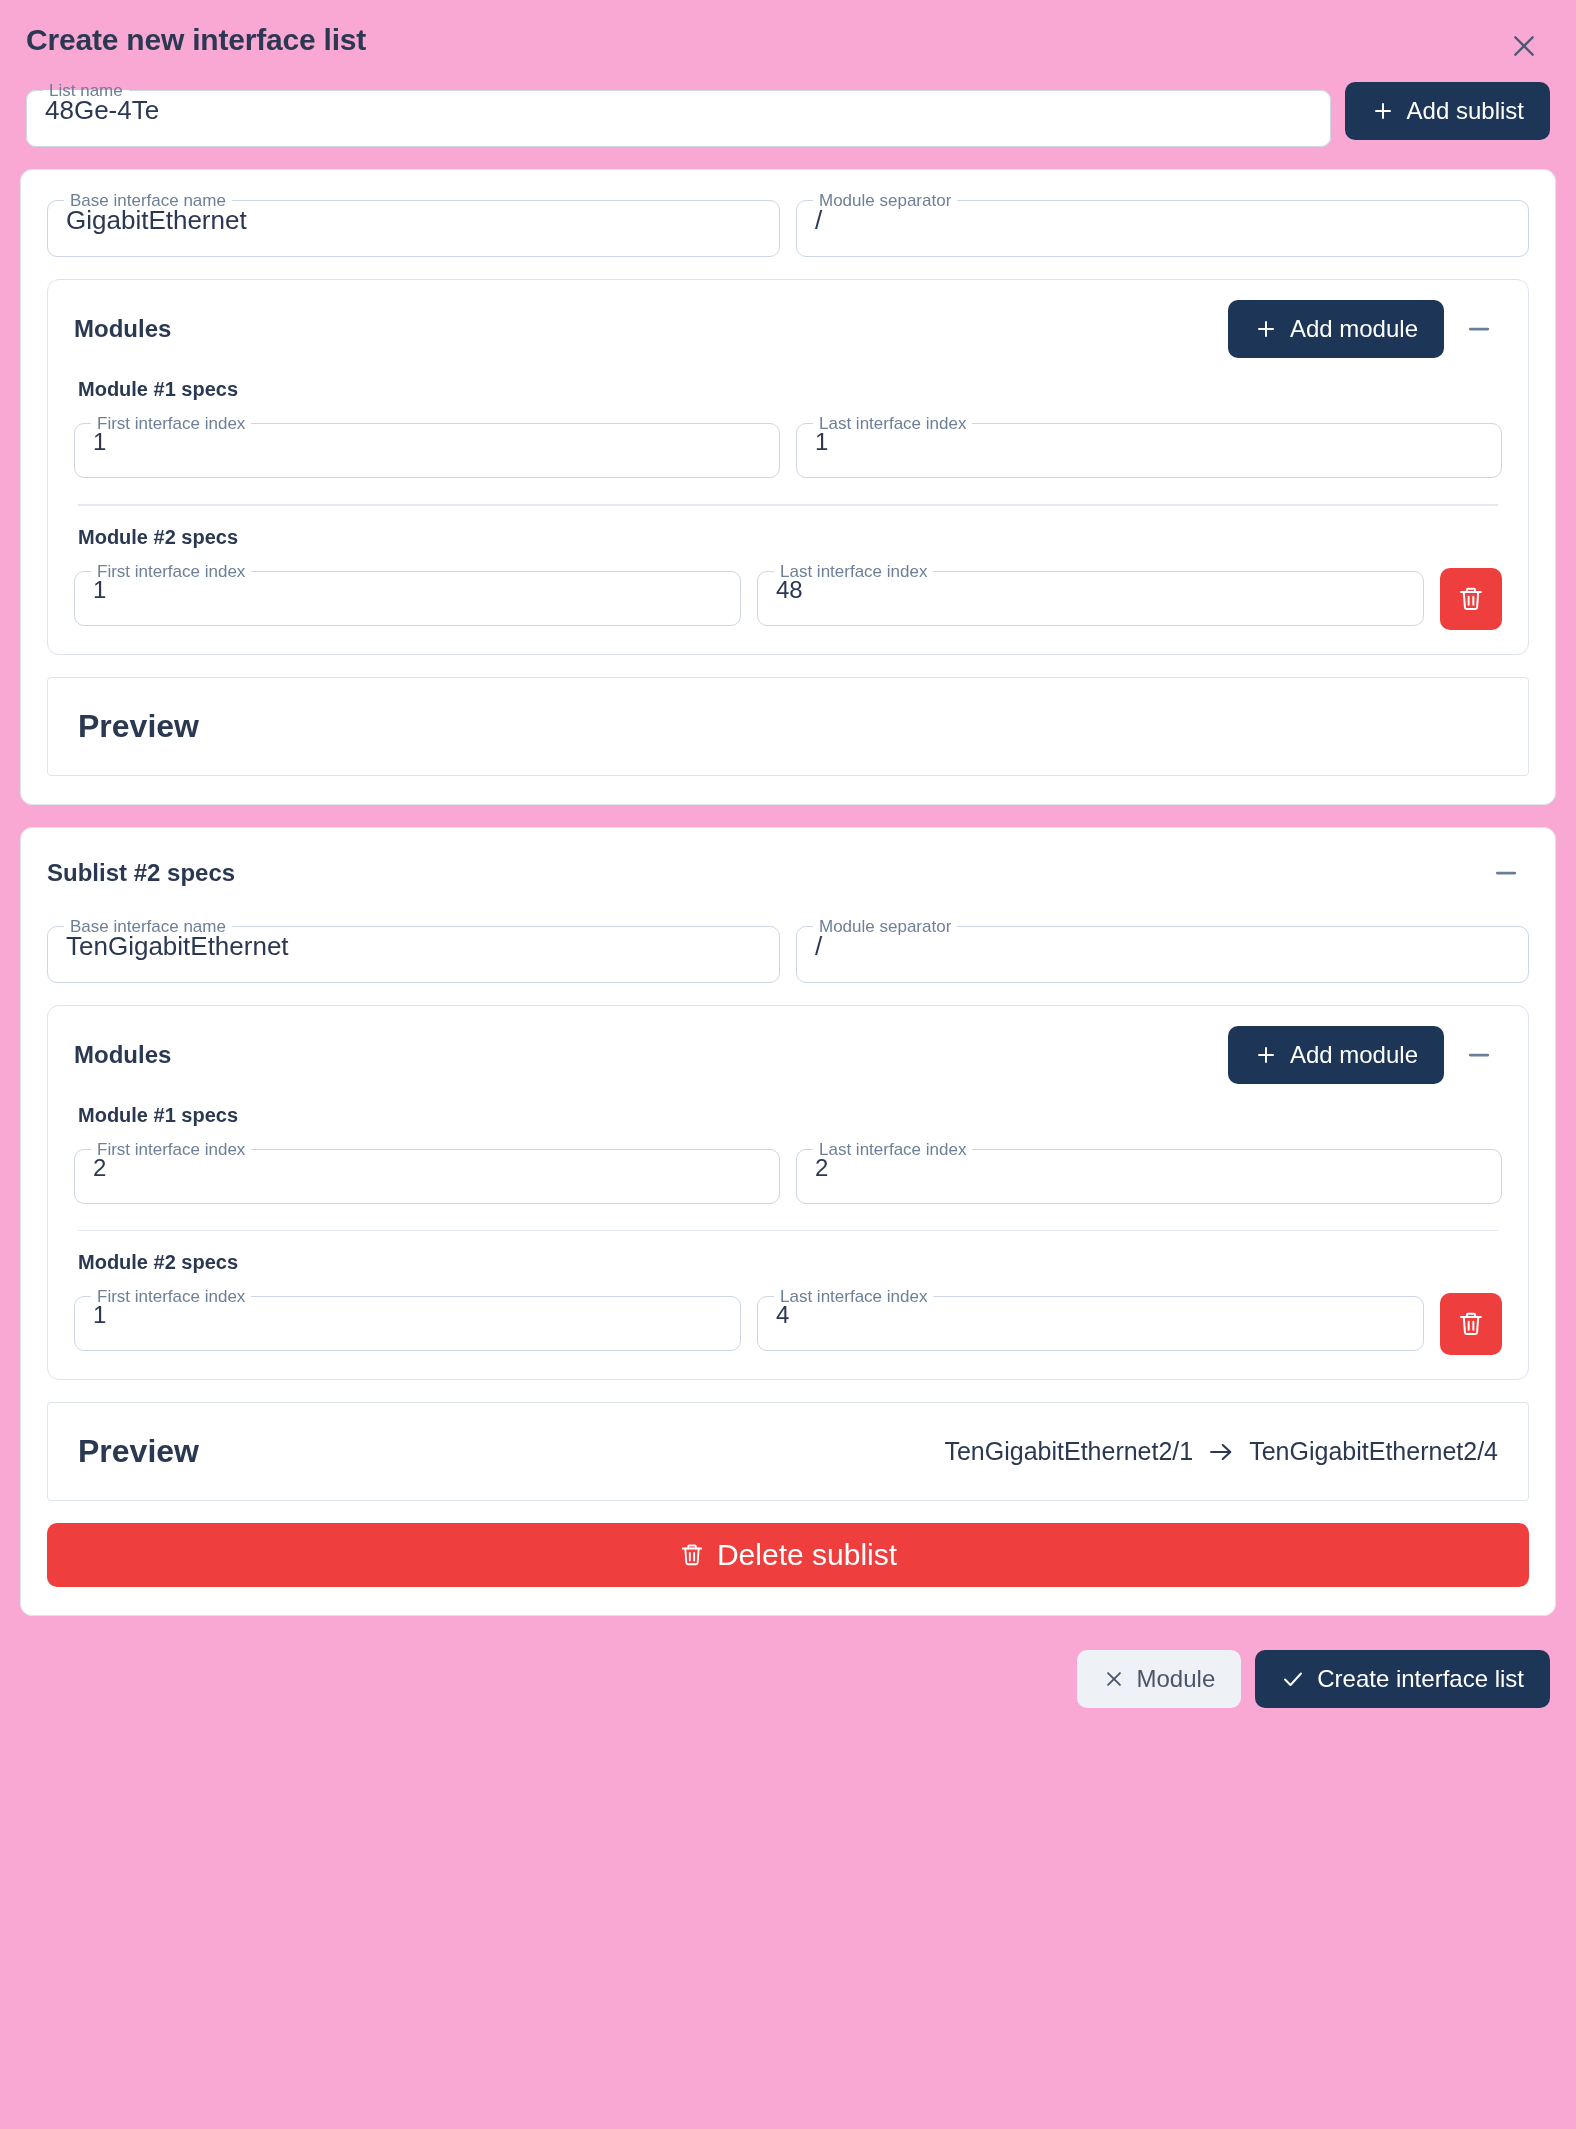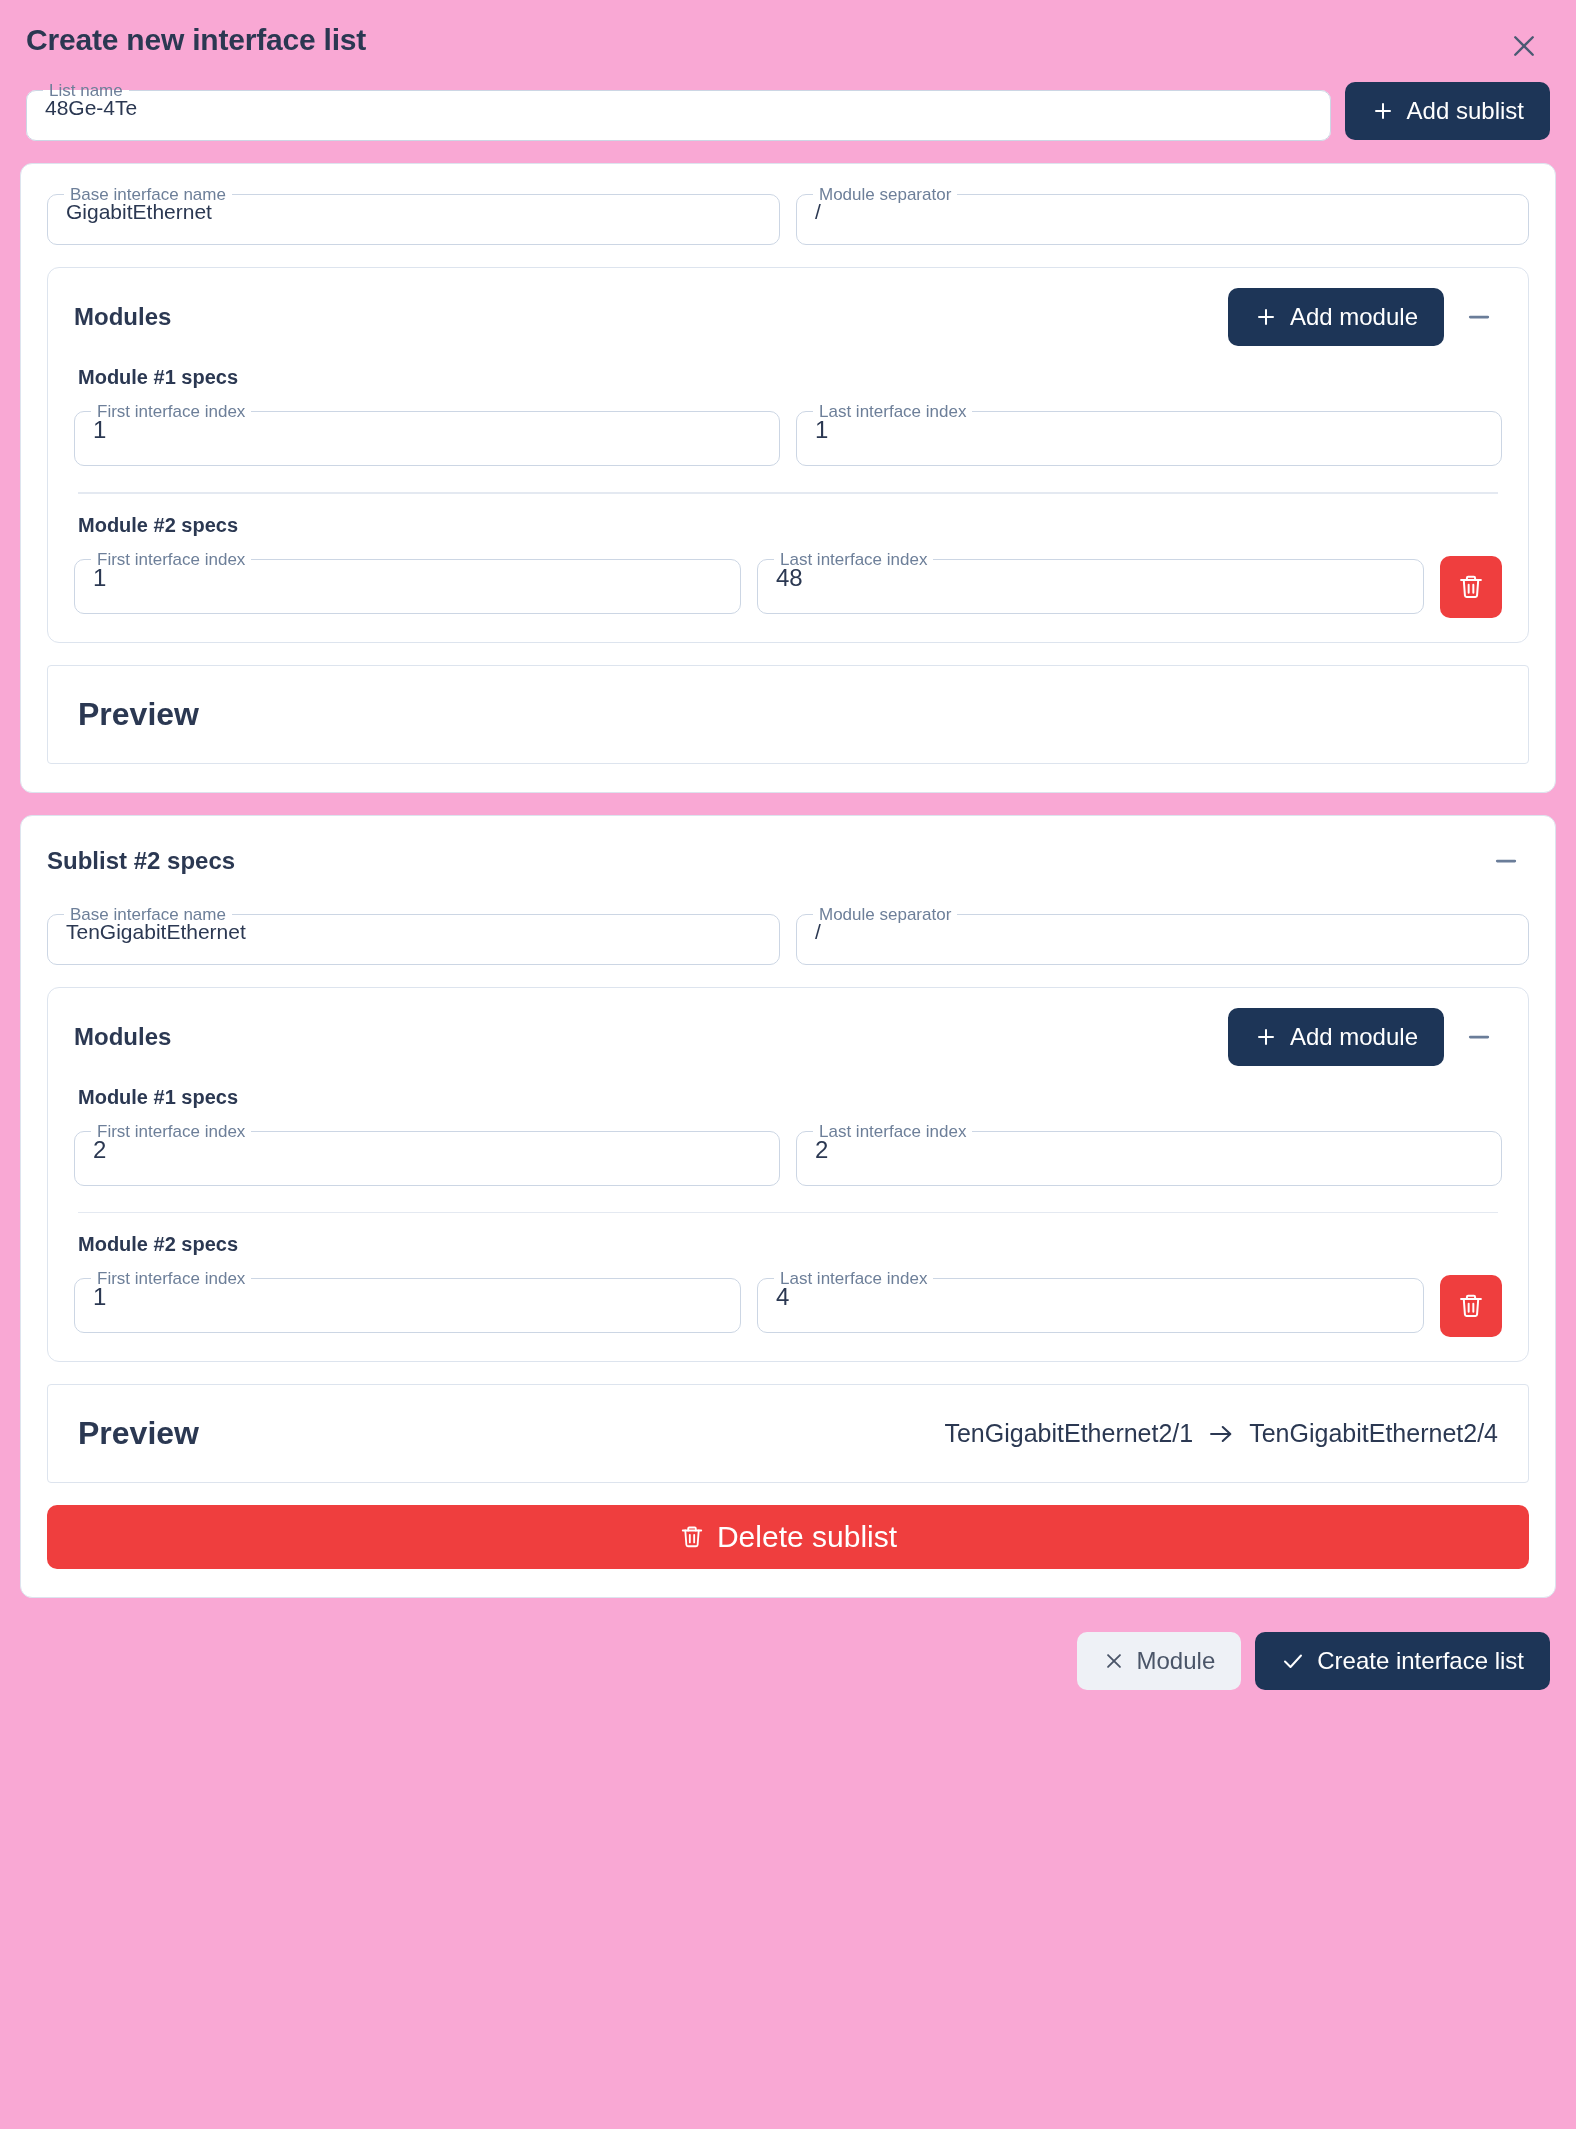--- a/index.html
+++ b/index.html
@@ -68,21 +68,21 @@
     color: #6d7f99;
     line-height: 1;
   }
   .field > .fval {
     display: block;
     width: 100%;
     border: none;
     outline: none;
     background: transparent;
     font-family: "Liberation Sans", sans-serif;
-    font-size: 21px;
+    font-size: 26px;
     color: #2b3852;
     padding: 0 18px 20px 18px;
     margin-top: -4px;
     line-height: 1.2;
   }
   .field.small > .fval { font-size: 24px; }
 
   
   .btn {
     display: inline-flex;

